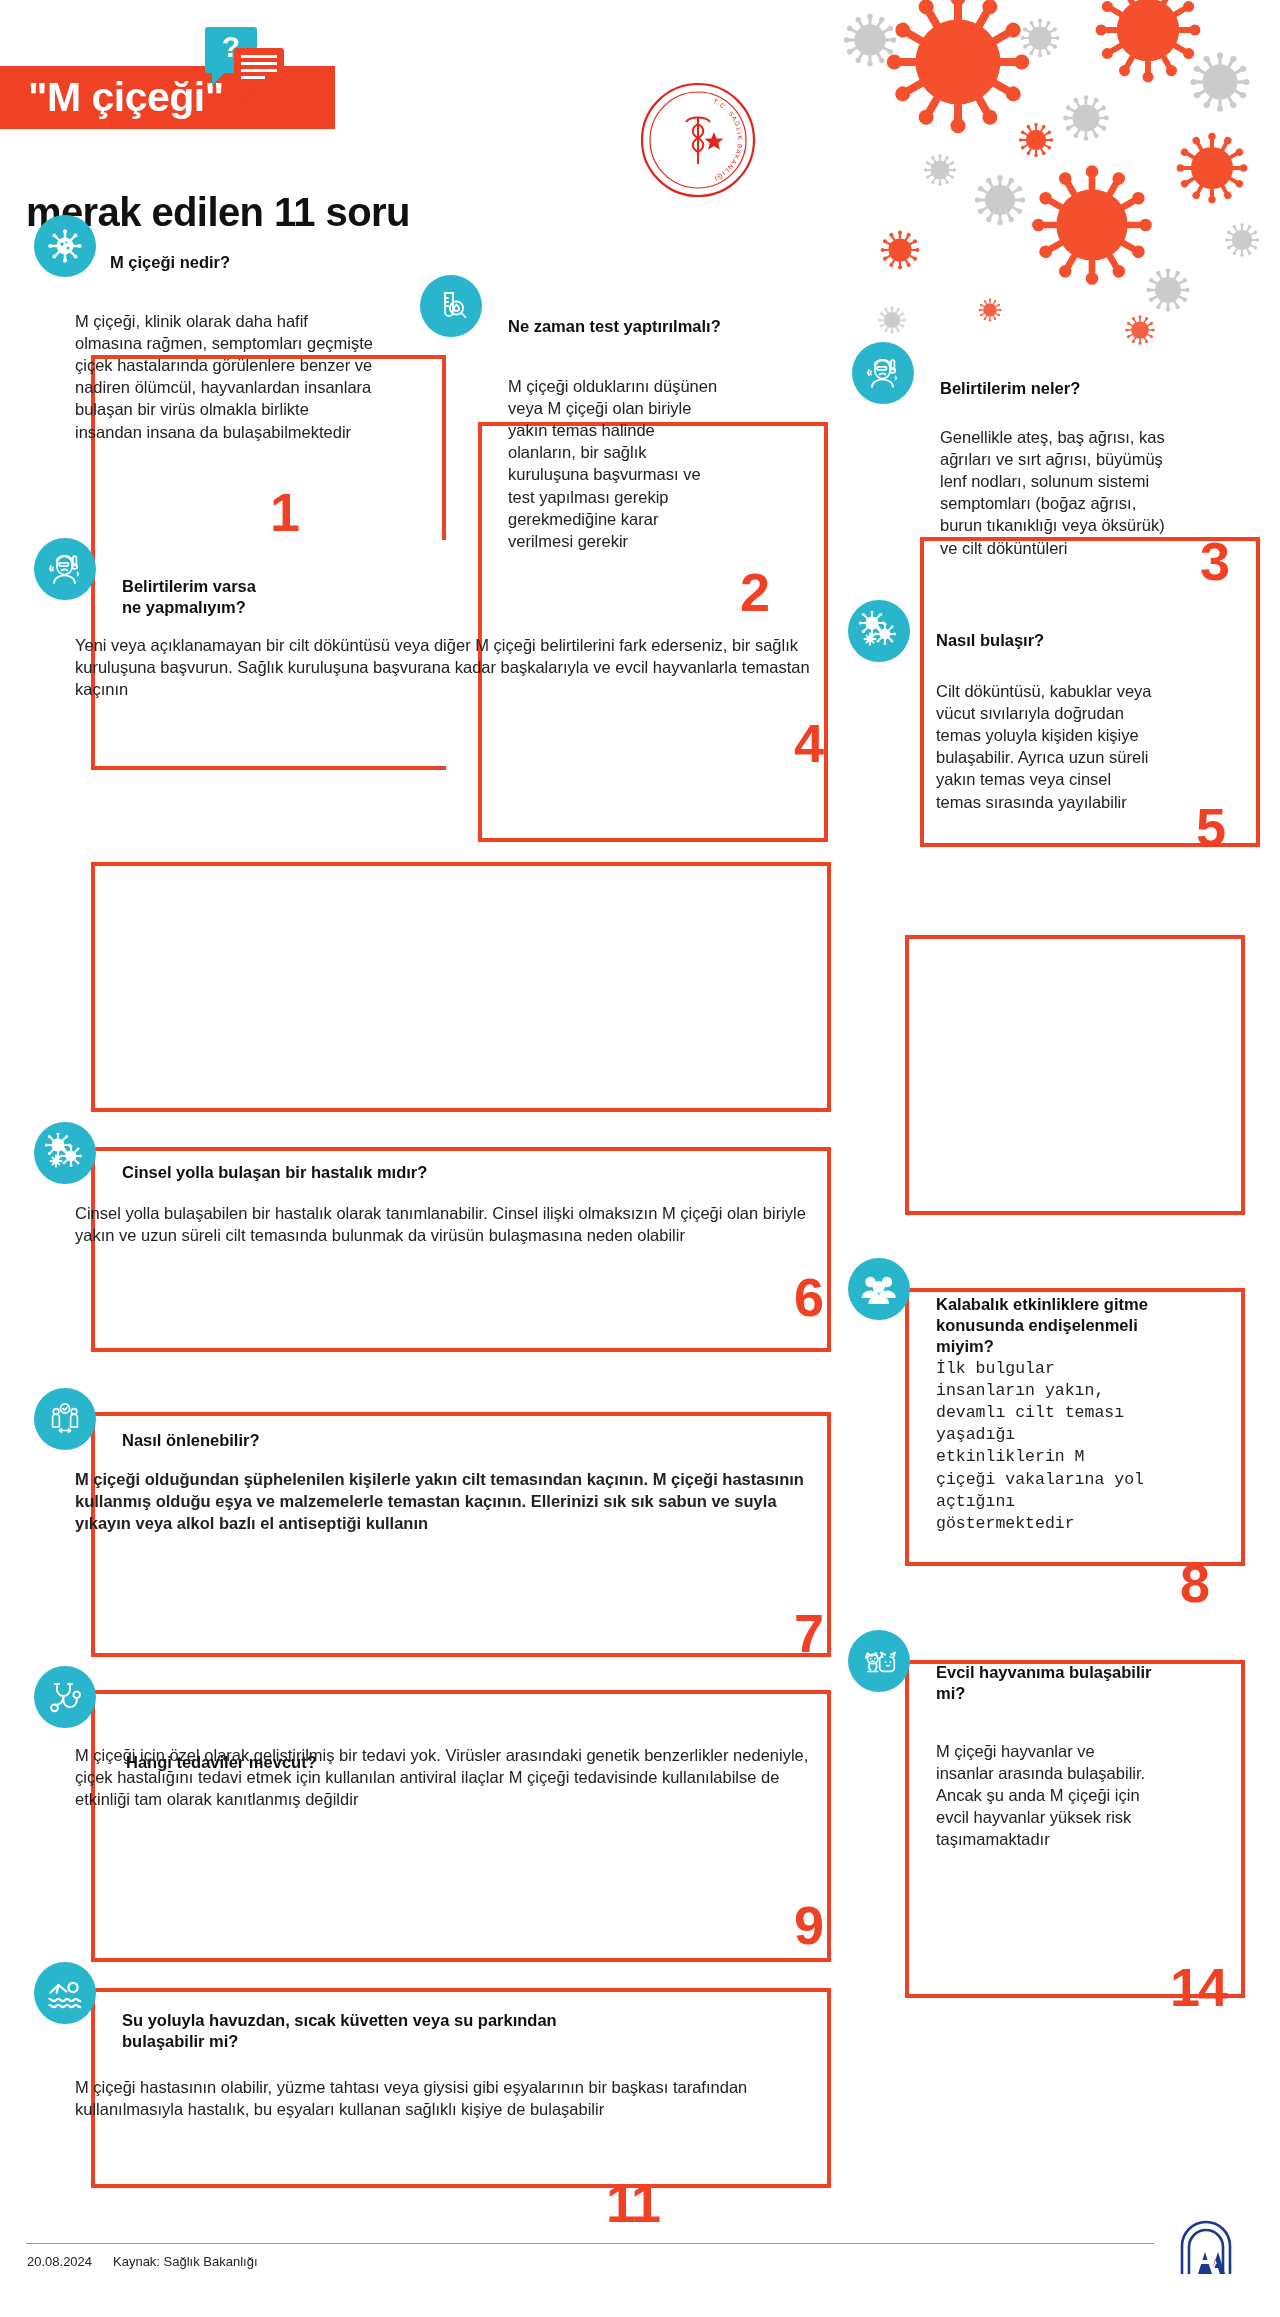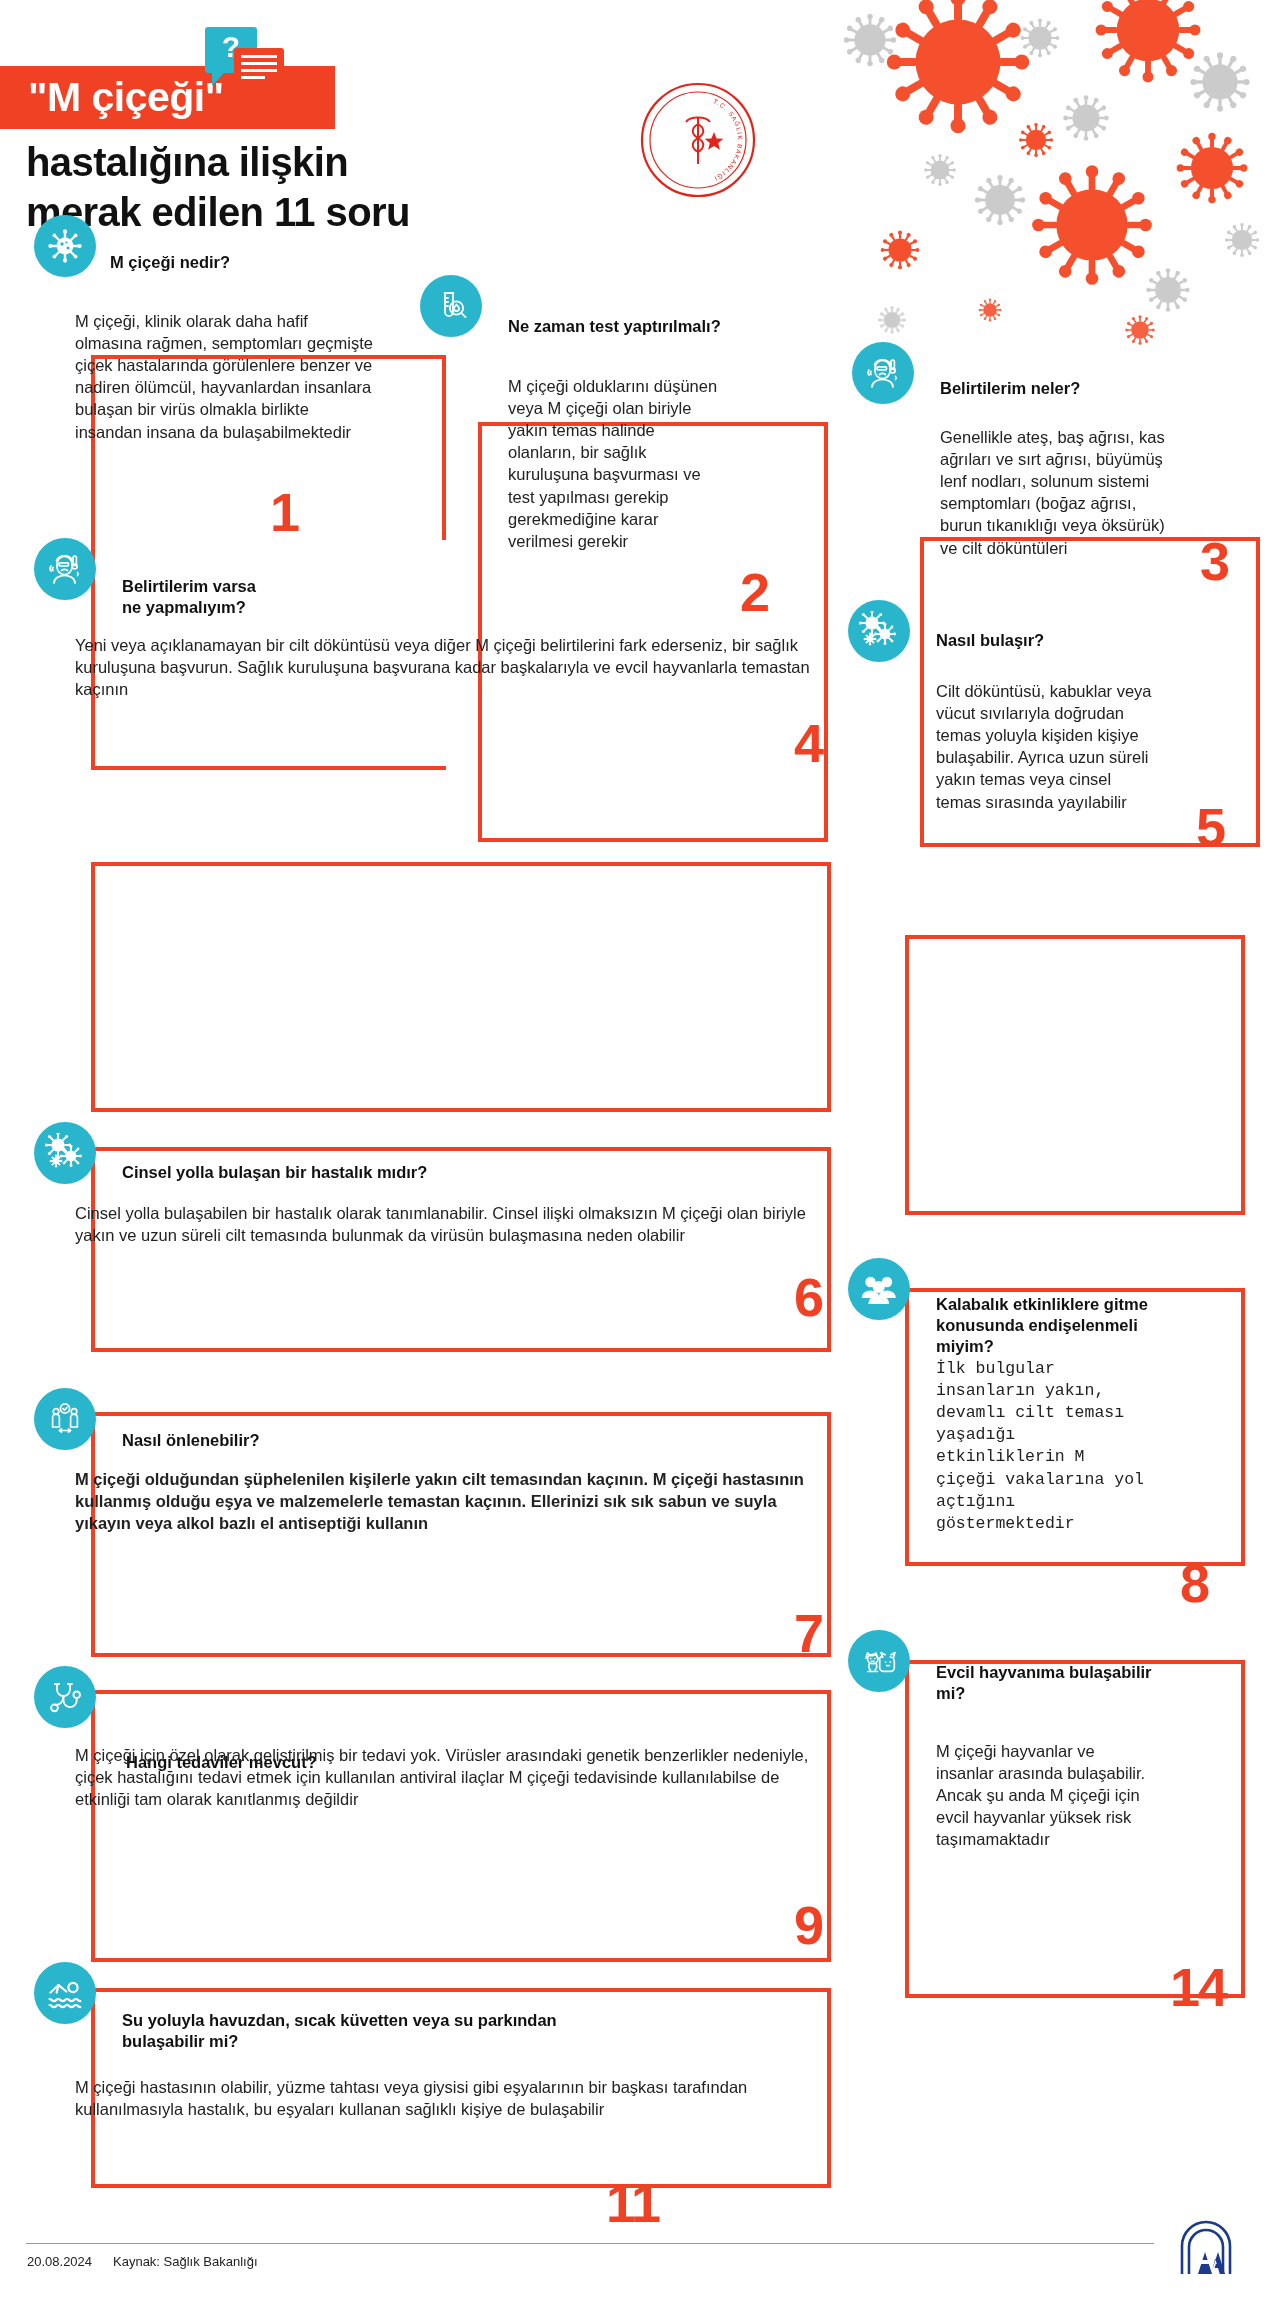--- a/index.html
+++ b/index.html
@@ -170,21 +170,20 @@
     width: 56px; height: 60px;
   }
 </style>
 </head>
 <body>
 
 <div id="page">
 
   <div class="hdr-tagbox"></div>
   <div class="hdr-tagtext">"M çiçeği"</div>
-  <div class="hdr-line2">hastalığına ilişkin</div>
   <div class="hdr-line3">merak edilen 11 soru</div>
 
   <div class="bub-q">
     <span>?</span>
   </div>
   <div class="bub-lines">
     <i></i>
       <i></i>
       <i></i>
       <i></i>

